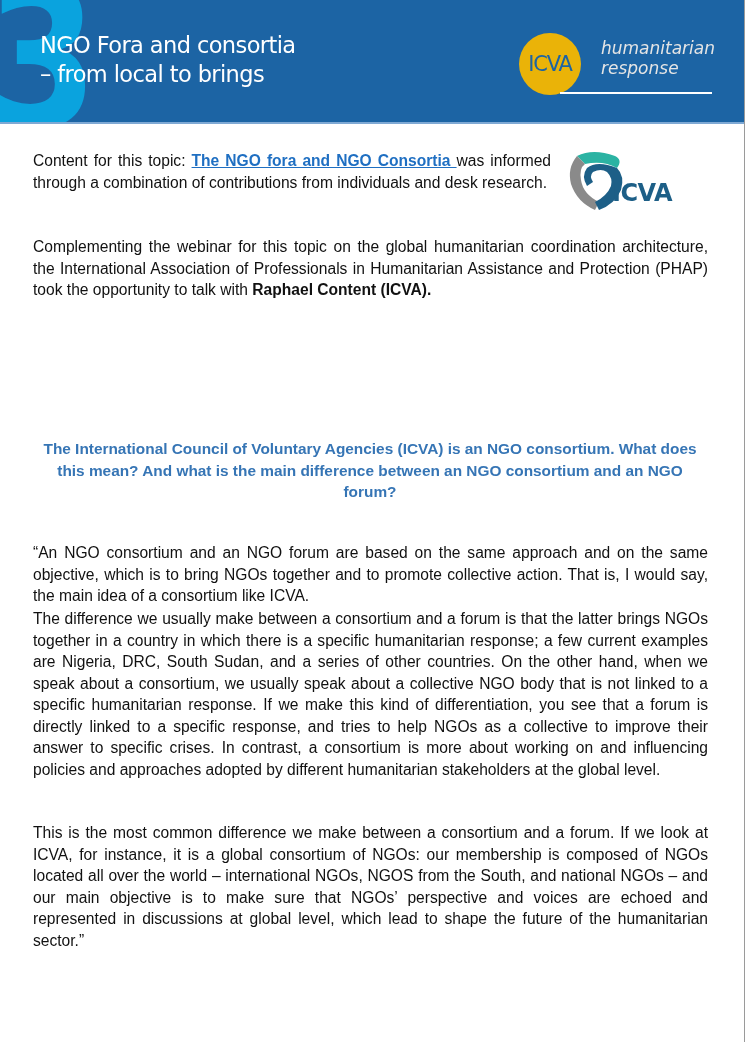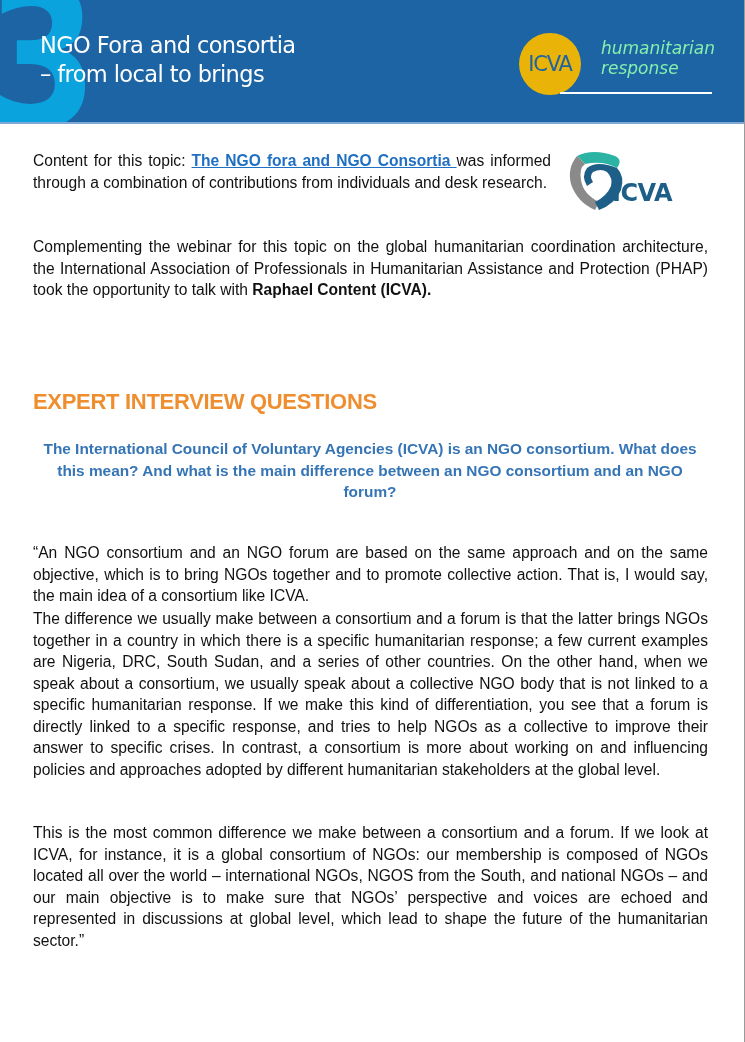--- a/index.html
+++ b/index.html
@@ -6,21 +6,21 @@
   body { width: 745px; height: 1042px; position: relative; overflow: hidden; }
   .page { position: absolute; left: 0; top: 0; width: 744px; height: 1042px; background: #fff; border-right: 1px solid #9a9a9a; }
 
   .header { position: absolute; left: 0; top: 0; width: 744px; height: 122px; background: #1c64a4; overflow: hidden; border-bottom: 2px solid #7fa9d4; }
   .big-num { position: absolute; left: -14px; top: -40px; font-family: "DejaVu Sans", sans-serif; font-weight: bold; font-size: 196px; line-height: 196px; color: #0aa3de; letter-spacing: -4px; transform: scaleX(0.82); transform-origin: left top; }
   .title { position: absolute; left: 40px; top: 31px; font-family: "DejaVu Sans", sans-serif; font-weight: normal; color: #ffffff; font-size: 22.5px; line-height: 29px; letter-spacing: -0.6px; }
   .title div { white-space: nowrap; }
 
   .icva-circle { position: absolute; left: 519px; top: 33px; width: 62px; height: 62px; border-radius: 50%; background: #eab308; }
   .icva-text { position: absolute; left: 0; top: 0; width: 62px; height: 62px; line-height: 62px; text-align: center; font-family: "DejaVu Sans", sans-serif; font-size: 21px; color: #1c64a4; letter-spacing: -1.2px; font-weight: normal; }
-  .hl-text { position: absolute; left: 601px; top: 38px; font-family: "DejaVu Sans", sans-serif; font-style: italic; color: #86efac; font-size: 17px; line-height: 20px; }
+  .hl-text { position: absolute; left: 601px; top: 38px; font-family: "DejaVu Sans", sans-serif; font-style: italic; color: #e5e5e5; font-size: 17px; line-height: 20px; }
   .hl-line { position: absolute; left: 560px; top: 92px; width: 152px; height: 1.5px; background: #ffffff; }
 
   .body-text { font-family: "Liberation Sans", sans-serif; font-size: 15.6px; color: #111; line-height: 21.5px; }
   .p { position: absolute; left: 33px; text-align: justify; text-align-last: left; }
   .p1 { top: 150px; width: 518px; }
   .p1 a { color: #1f6fc2; font-weight: bold; text-decoration: underline; }
   .p2 { top: 236px; width: 675px; }
   .p3 { top: 321px; width: 675px; }
 
   .phap { position: absolute; left: 563px; top: 146px; width: 150px; height: 70px; }
@@ -66,21 +66,20 @@
       <path d="M54 22 Q62 30 58 44 Q52 58 36 64 L32 56 Q44 50 48 40 Q50 32 44 26 Q38 22 30 26 Q26 30 30 36 L24 40 Q18 30 24 22 Q34 14 54 22 Z" fill="#1d5f87"></path>
     </svg>
     <div class="phap-word">ICVA</div>
   </div>
 
   <div class="p p2 body-text">
     <span>Complementing the webinar for this topic on the global humanitarian coordination architecture, the International Association of Professionals in Humanitarian Assistance and Protection (PHAP) took the opportunity to talk with </span><b>Raphael Content (ICVA).</b>
   </div>
 
 
-  <div class="section-heading">EXPERT INTERVIEW QUESTIONS</div>
 
   <div class="question">The International Council of Voluntary Agencies (ICVA) is an NGO consortium. What does this mean? And what is the main difference between an NGO consortium and an NGO forum?</div>
 
   <div class="p a1 body-text">“An NGO consortium and an NGO forum are based on the same approach and on the same objective, which is to bring NGOs together and to promote collective action. That is, I would say, the main idea of a consortium like ICVA.</div>
   <div class="p a2 body-text">The difference we usually make between a consortium and a forum is that the latter brings NGOs together in a country in which there is a specific humanitarian response; a few current examples are Nigeria, DRC, South Sudan, and a series of other countries. On the other hand, when we speak about a consortium, we usually speak about a collective NGO body that is not linked to a specific humanitarian response. If we make this kind of differentiation, you see that a forum is directly linked to a specific response, and tries to help NGOs as a collective to improve their answer to specific crises. In contrast, a consortium is more about working on and influencing policies and approaches adopted by different humanitarian stakeholders at the global level.</div>
   <div class="p a3 body-text">This is the most common difference we make between a consortium and a forum. If we look at ICVA, for instance, it is a global consortium of NGOs: our membership is composed of NGOs located all over the world – international NGOs, NGOS from the South, and national NGOs – and our main objective is to make sure that NGOs’ perspective and voices are echoed and represented in discussions at global level, which lead to shape the future of the humanitarian sector.”</div>
 
 </div>
 
 </body></html>

